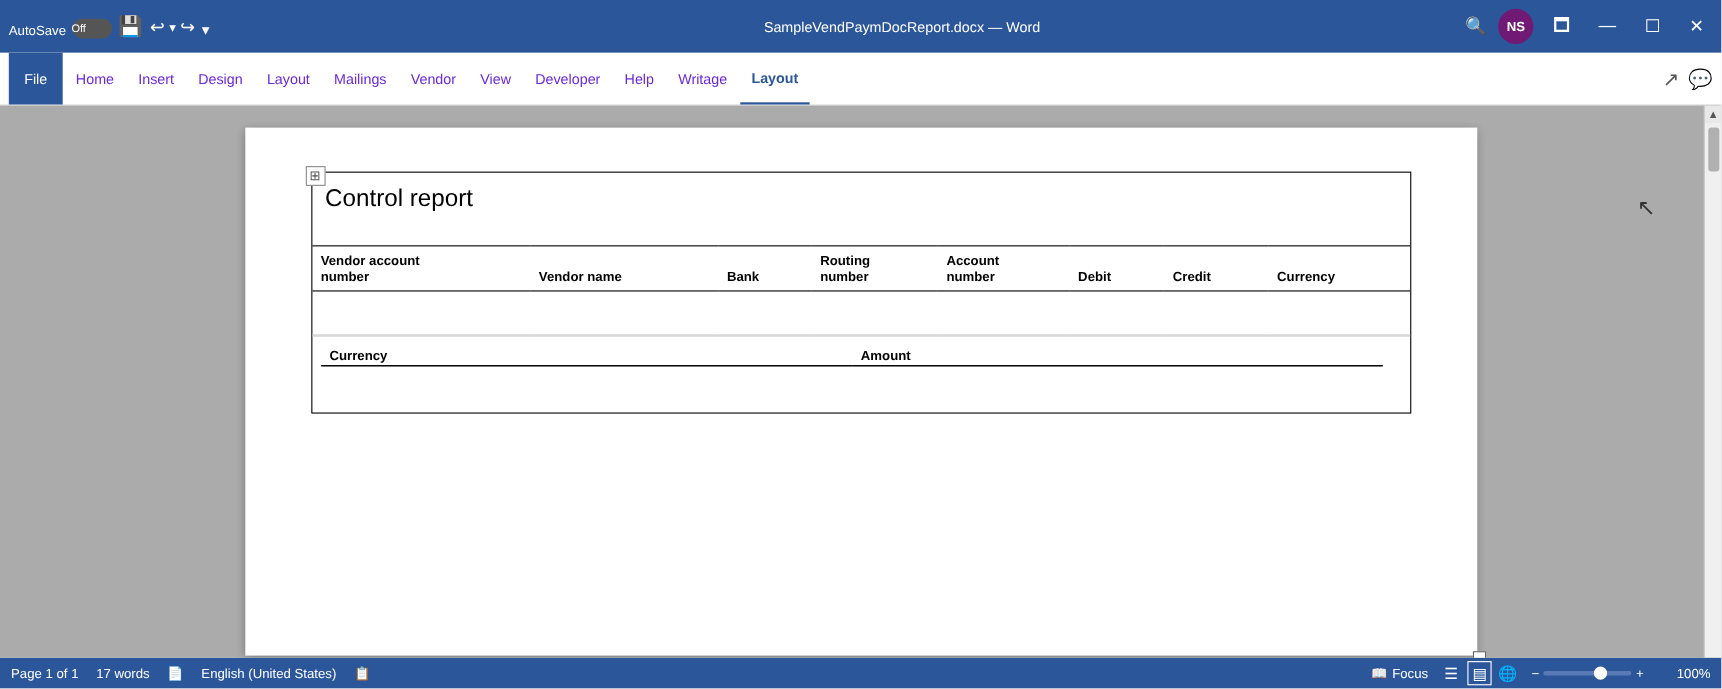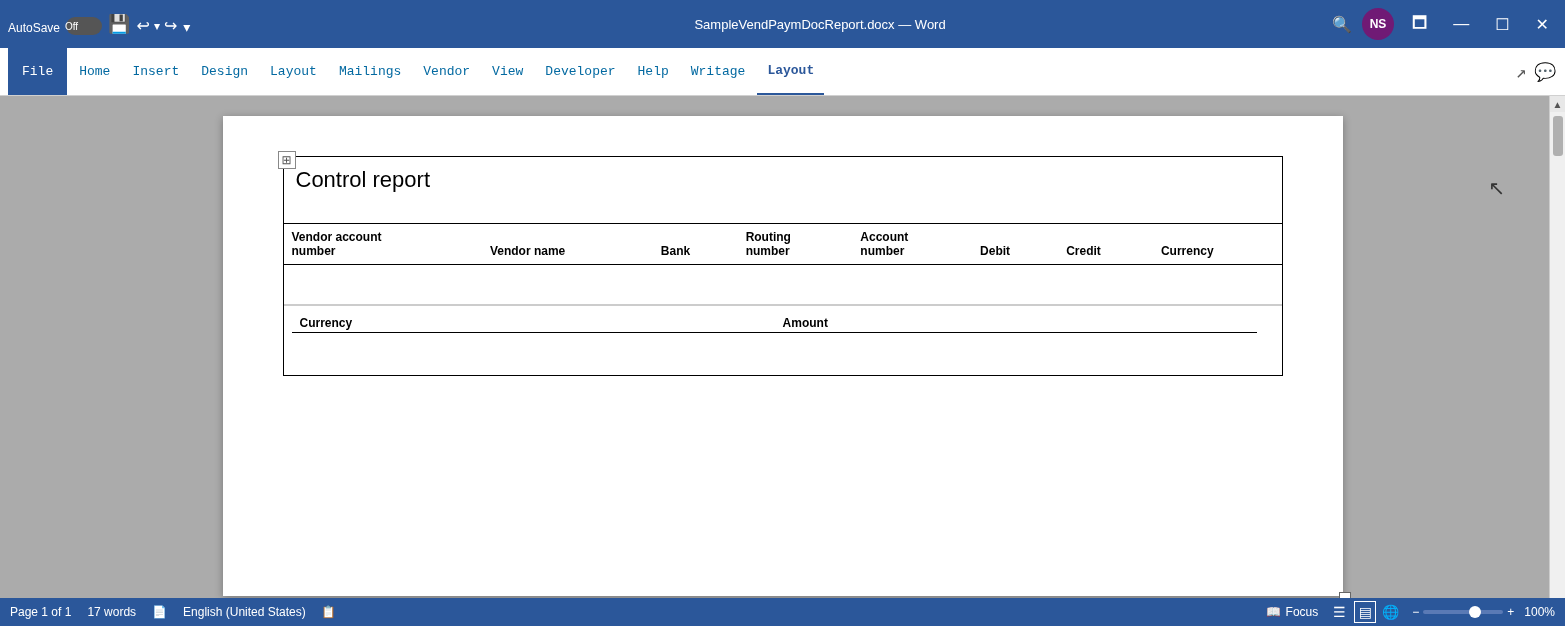--- a/index.html
+++ b/index.html
@@ -89,26 +89,25 @@
 
     
     .ribbon {
       background: #ffffff;
       height: 48px;
       display: flex;
       align-items: center;
       border-bottom: 1px solid #d0d0d0;
       padding: 0 8px;
       gap: 2px;
-      font-family: Liberation Mono, monospace;
     }
     .ribbon-tab {
       padding: 6px 10px;
       font-size: 13px;
-      color: #0369a1;
+      color: #6d28d9;
       cursor: pointer;
       height: 100%;
       display: flex;
       align-items: center;
     }
     .ribbon-tab.active { color: #2b579a; border-bottom: 2px solid #2b579a; font-weight: 600; }
     .ribbon-tab.file { color: white; background: #2b579a; padding: 6px 14px; }
     .ribbon-spacer { flex: 1; }
     .ribbon-right-icons {
       display: flex;
@@ -327,20 +326,21 @@
       top: -4px;
       width: 12px;
       height: 12px;
       background: white;
       border-radius: 50%;
       transform: translateX(-50%);
     }
     .zoom-percent {
       color: white;
       font-size: 12px;
+      margin-left: 20px;
     }
   </style>
 </head>
 <body>
 
 <div class="title-bar">
   <div class="title-bar-left">
     <span class="autosave-label">AutoSave</span>
     <div class="toggle-off">
       <span style="color:white;font-size:10px;margin-right:20px;">Off</span>

